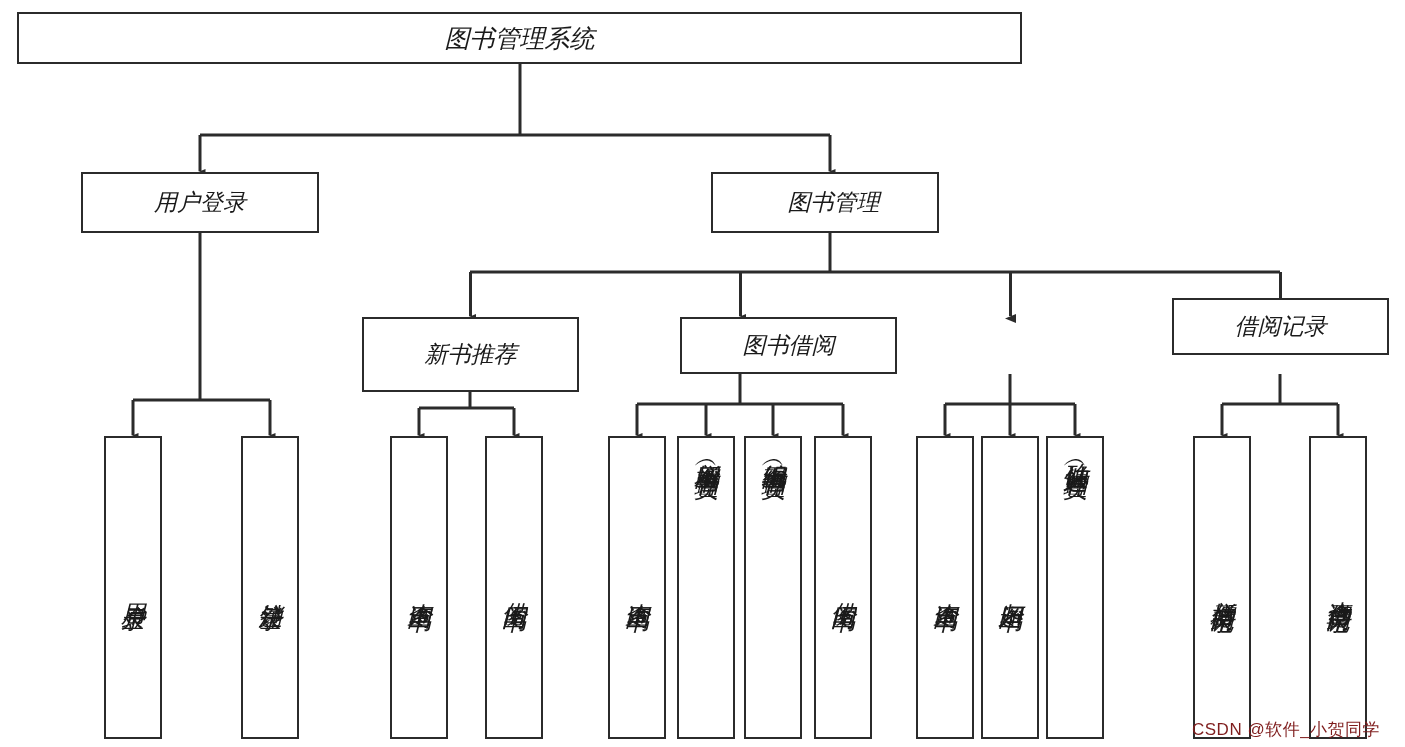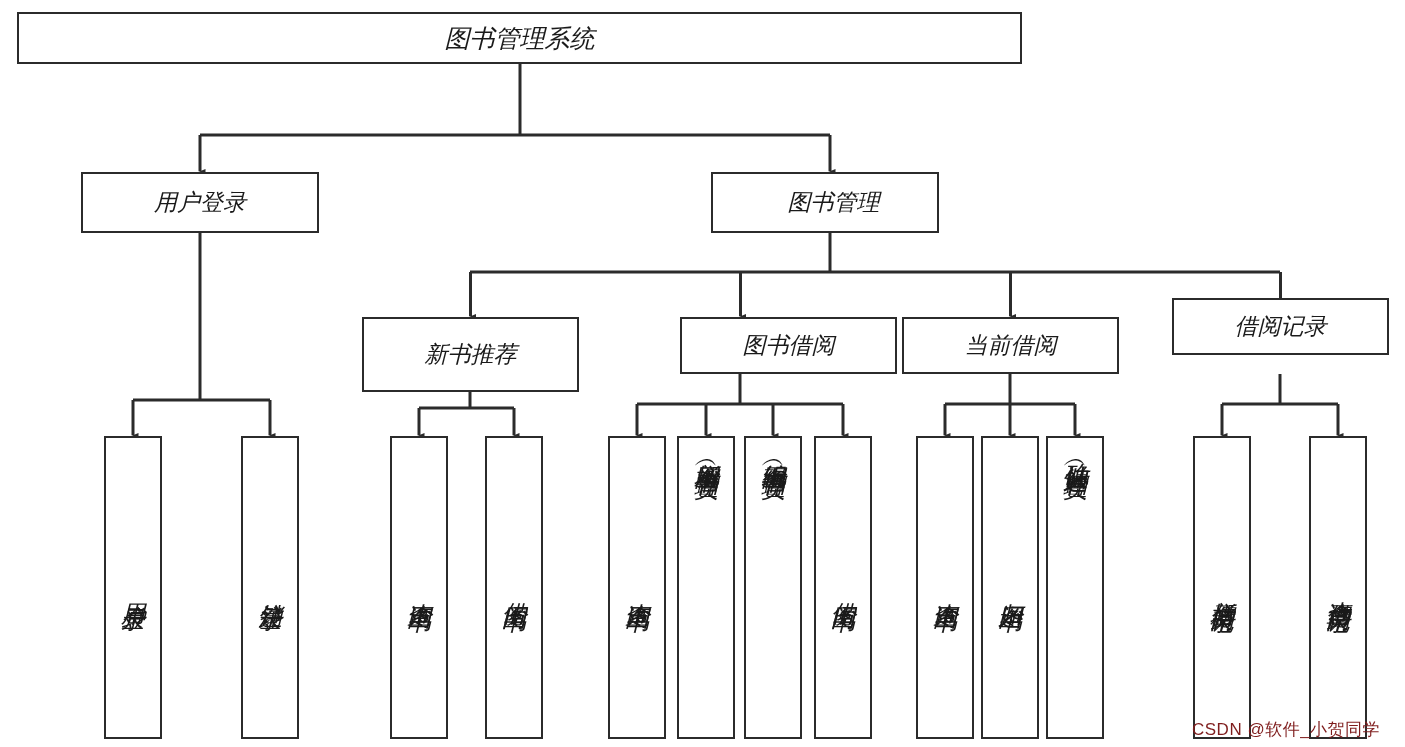--- a/index.html
+++ b/index.html
@@ -136,23 +136,20 @@
   <div class="node branch" style="left: 711px; top: 172px; width: 228px; height: 61px; padding-left: 17px;">
     <span class="node-label">图书管理</span>
   </div>
 
   <div class="node branch" style="left: 362px; top: 317px; width: 217px; height: 75px;">
     <span class="node-label">新书推荐</span>
   </div>
   <div class="node branch" style="left: 632px; top: 317px; width: 217px; height: 57px; margin-left: 48px;">
     <span class="node-label">图书借阅</span>
   </div>
-  <div class="node branch" style="left: 902px; top: 317px; width: 217px; height: 57px;">
-    <span class="node-label">当前借阅</span>
-  </div>
   <div class="node branch" style="left: 1172px; top: 298px; width: 217px; height: 57px;">
     <span class="node-label">借阅记录</span>
   </div>
 
   <div class="node leaf center-text" style="left: 104px; top: 436px; width: 58px; height: 303px;">
     <span class="node-label">用户登录</span>
   </div>
   <div class="node leaf center-text" style="left: 241px; top: 436px; width: 58px; height: 303px;">
     <span class="node-label">注销登录</span>
   </div>

